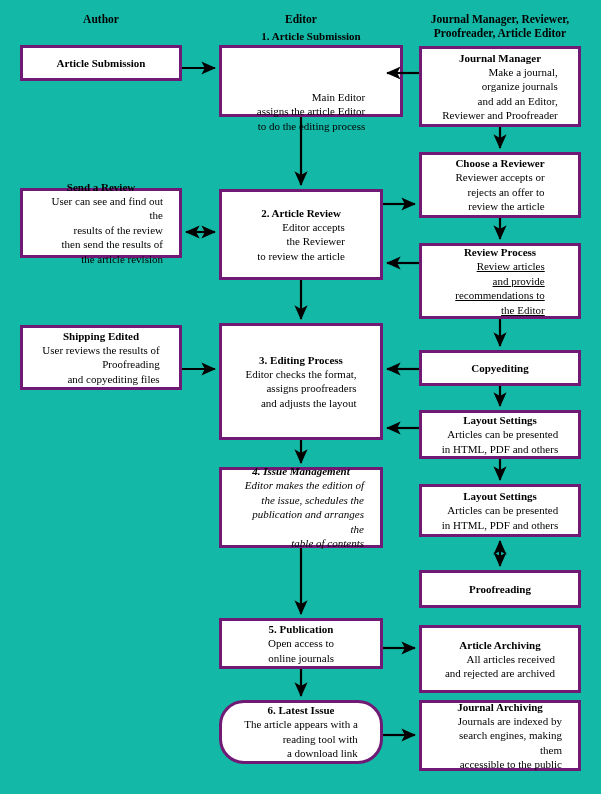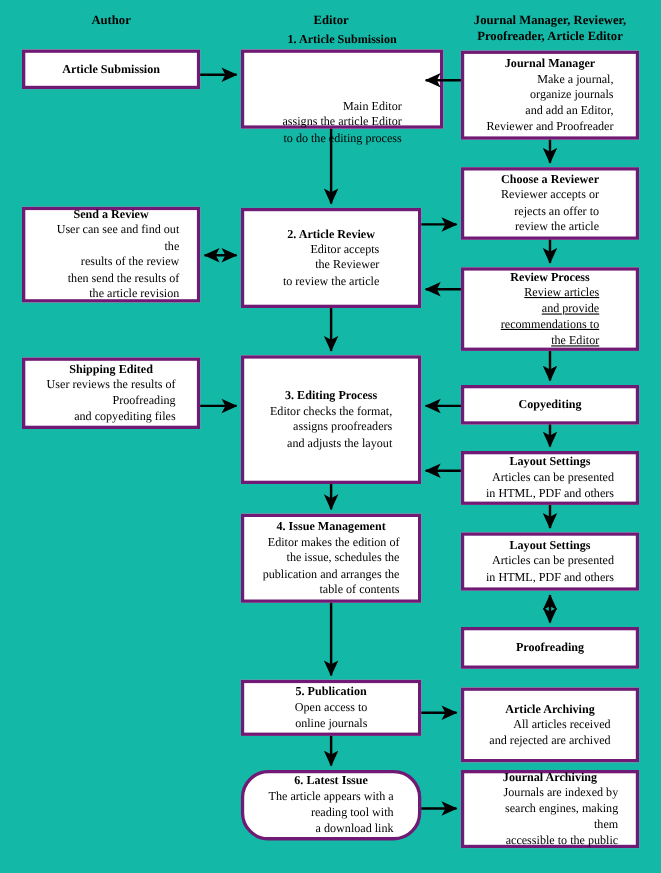--- a/index.html
+++ b/index.html
@@ -69,21 +69,21 @@
   </div>
   <div class="col-header" style="left:415px; top:12px; width:170px;">
     <div>Journal Manager, Reviewer,</div>
     <div>Proofreader, Article Editor</div>
   </div>
 
   <div class="node" style="left:20px; top:45px; width:162px; height:36px;">
     <div class="title">Article Submission</div>
   </div>
 
-  <div class="node" style="left:20px; top:188px; width:162px; height:87px;">
+  <div class="node" style="left:20px; top:188px; width:162px; height:70px;">
     <div class="title">Send a Review</div>
     <div class="desc" style="white-space:pre-line;">User can see and find out the
 results of the review
 then send the results of
 the article revision</div>
   </div>
 
   <div class="node" style="left:20px; top:325px; width:162px; height:65px;">
     <div class="title">Shipping Edited</div>
     <div class="desc" style="white-space:pre-line;">User reviews the results of
@@ -105,21 +105,21 @@
 to review the article</div>
   </div>
 
   <div class="node" style="left:219px; top:323px; width:164px; height:117px;">
     <div class="title">3. Editing Process</div>
     <div class="desc" style="white-space:pre-line;">Editor checks the format,
 assigns proofreaders
 and adjusts the layout</div>
   </div>
 
-  <div class="node" style="left:219px; top:467px; width:164px; height:81px;">
+  <div class="node" style="left:219px; top:467px; width:164px; height:81px;font-style:italic;">
     <div class="title">4. Issue Management</div>
     <div class="desc" style="white-space:pre-line;">Editor makes the edition of
 the issue, schedules the
 publication and arranges the
 table of contents</div>
   </div>
 
   <div class="node" style="left:219px; top:618px; width:164px; height:51px;">
     <div class="title">5. Publication</div>
     <div class="desc" style="white-space:pre-line;">Open access to

